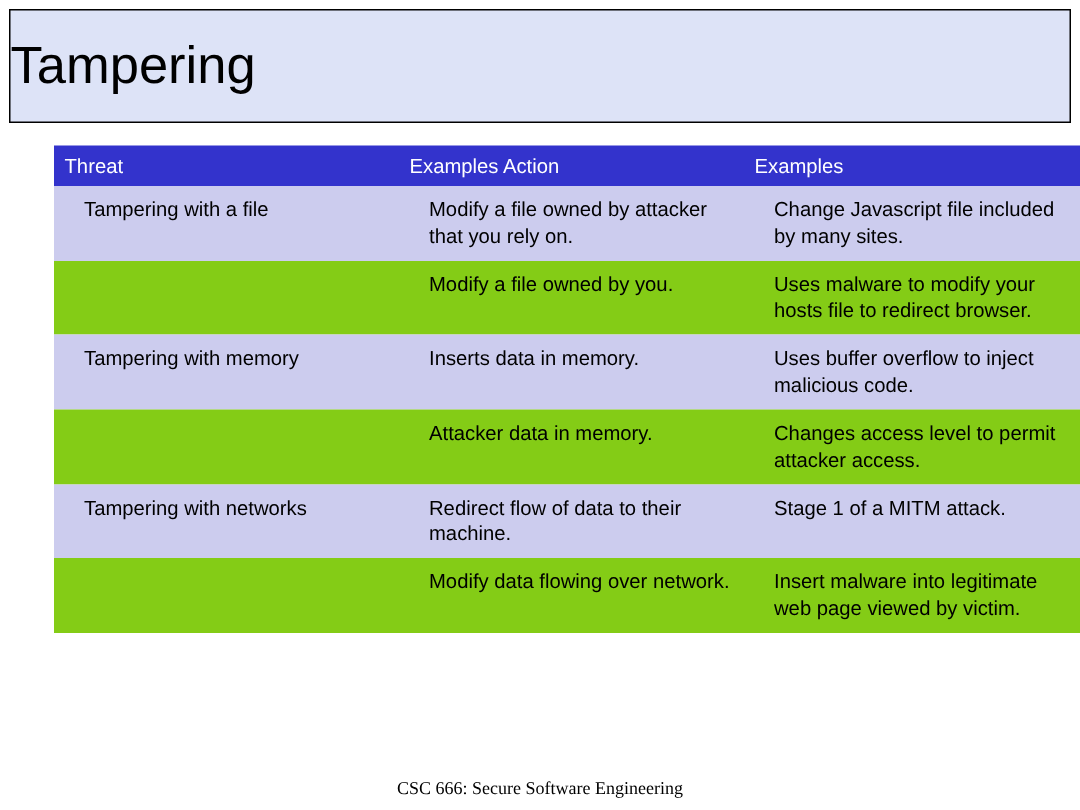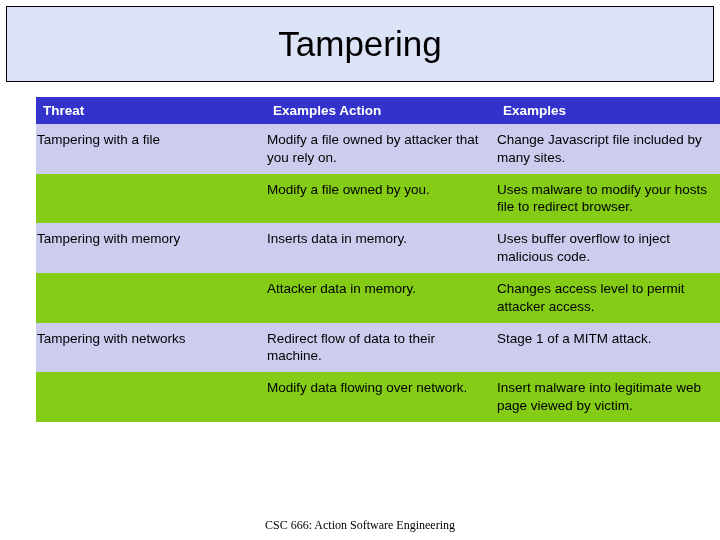--- a/index.html
+++ b/index.html
@@ -23,51 +23,51 @@
     position: absolute;
     left: 6px;
     top: 6px;
     width: 708px;
     height: 76px;
     background: #dde3f7;
     border: 1px solid #000000;
     box-sizing: border-box;
     display: flex;
     align-items: center;
-    justify-content: center;
+    justify-content: flex-start;
   }
   .title-text {
     font-size: 35px;
     color: #000000;
     font-family: "Liberation Sans", sans-serif;
     font-weight: normal;
     letter-spacing: 0px;
   }
   table.threat-table {
     position: absolute;
     left: 36px;
     top: 97px;
     width: 648px;
     border-collapse: collapse;
     table-layout: fixed;
     font-size: 13.5px;
   }
   table.threat-table th {
     background: #3333cc;
     color: #ffffff;
-    font-weight: bold;
+    font-weight: normal;
     text-align: left;
     vertical-align: top;
     padding: 6px 7px 6px 7px;
     font-size: 13.5px;
     border: none;
   }
   table.threat-table td {
     vertical-align: top;
-    padding: 7px 7px 7px 1px;
+    padding: 7px 7px 7px 20px;
     color: #000000;
     font-size: 13.5px;
     line-height: 1.32;
     border: none;
   }
   tr.band-a td { background: #ccccee; }
   tr.band-b td { background: #84cc16; }
   td.col0 { width: 216px; }
   td.col1 { width: 216px; }
   td.col2 { width: 216px; }
@@ -129,15 +129,15 @@
         <td class="col2">Stage 1 of a MITM attack.</td>
       </tr>
       <tr class="band-b">
         <td class="col0"></td>
         <td class="col1">Modify data flowing over network.</td>
         <td class="col2">Insert malware into legitimate web page viewed by victim.</td>
       </tr>
     </tbody>
   </table>
 
-  <div class="footer">CSC 666: Action Software Engineering</div>
+  <div class="footer">CSC 666: Secure Software Engineering</div>
 
 </div>
 
 </body></html>

